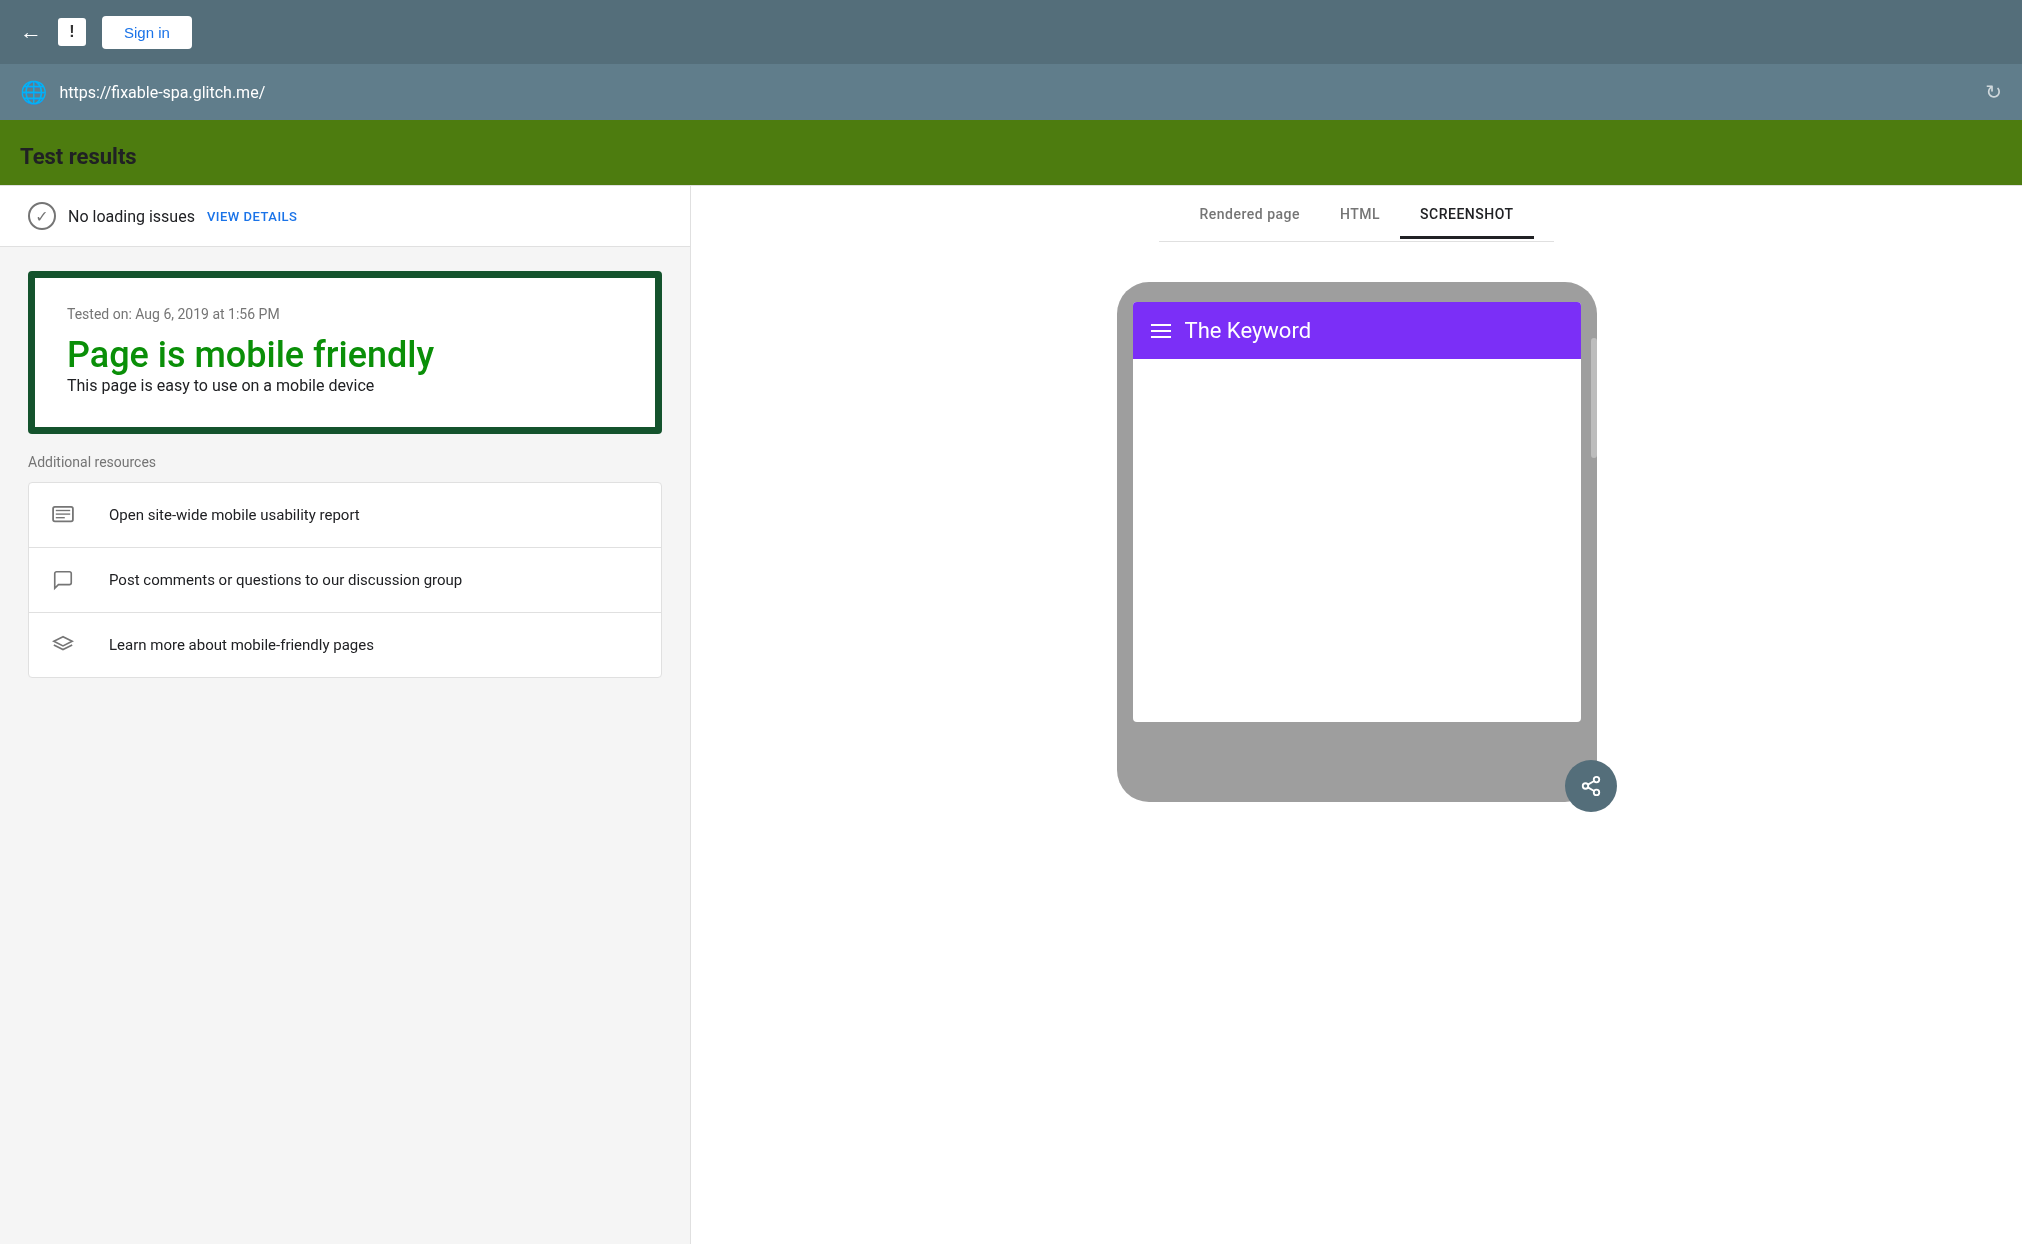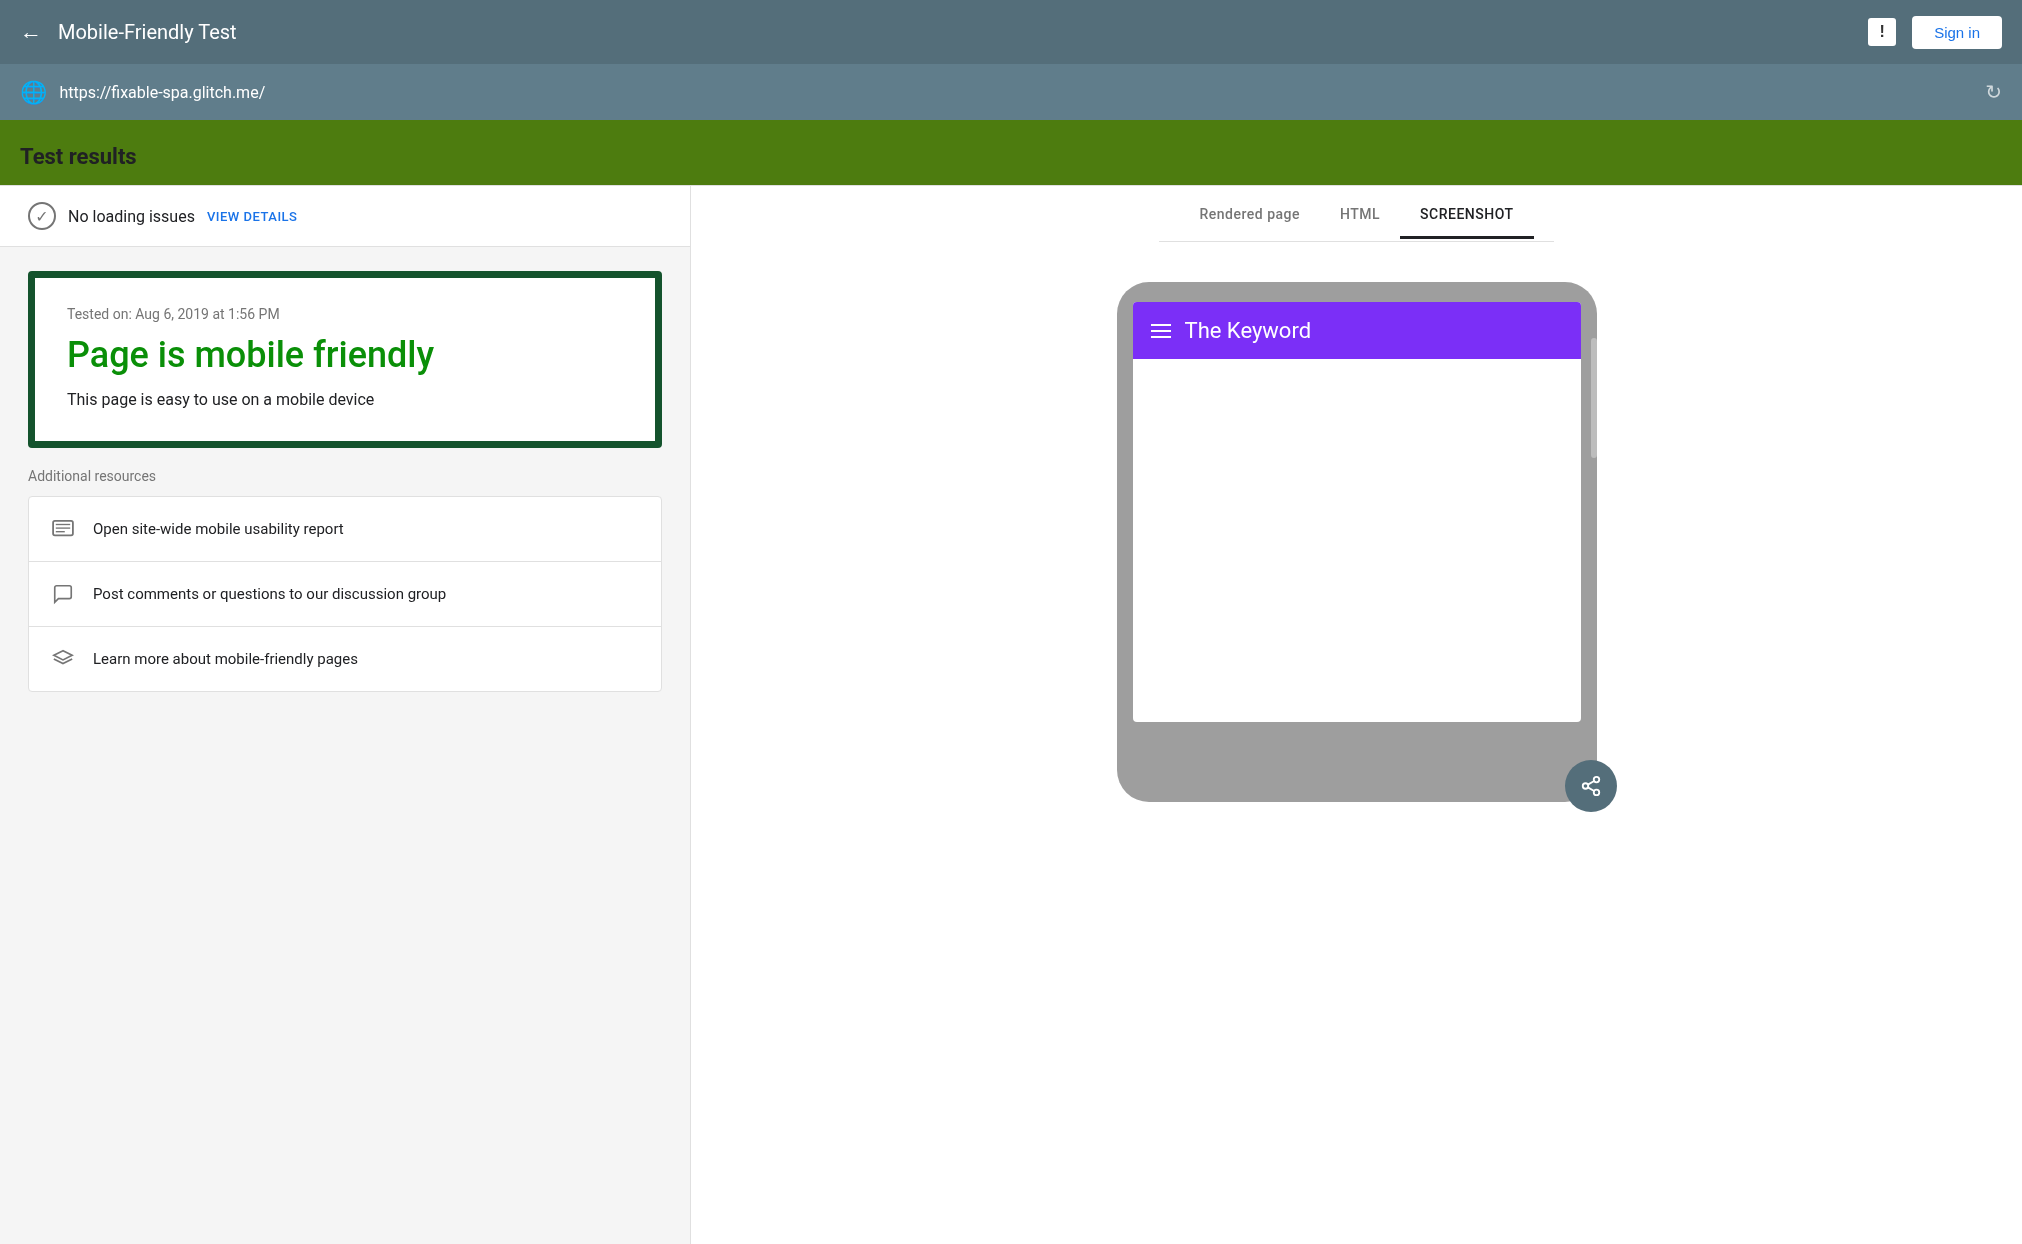--- a/index.html
+++ b/index.html
@@ -161,21 +161,20 @@
     }
     .tested-on {
       color: #757575;
       font-size: 14px;
       margin-bottom: 12px;
     }
     .mobile-friendly-title {
       color: #0a8f08;
       font-size: 36px;
       font-weight: 500;
-      margin-bottom: 14px;
     }
     .mobile-friendly-desc {
       color: #202124;
       font-size: 16px;
     }
 
     
     .additional-resources {
       padding: 0 28px;
     }
@@ -186,21 +185,21 @@
     }
     .resources-card {
       background: white;
       border: 1px solid #e0e0e0;
       border-radius: 4px;
     }
     .resource-item {
       display: flex;
       align-items: center;
       padding: 18px 20px;
-      gap: 16px;
+      gap: 32px;
       cursor: pointer;
     }
     .resource-item:not(:last-child) {
       border-bottom: 1px solid #e0e0e0;
     }
     .resource-icon {
       width: 28px;
       height: 28px;
       color: #757575;
       font-size: 20px;
@@ -335,21 +334,20 @@
       border-radius: 3px;
     }
   </style>
 </head>
 <body>
 
 <header class="top-nav">
   <button class="back-btn">
     <span>←</span>
   </button>
-  <span class="app-title">Mobile-Friendly Test</span>
   <button class="feedback-btn">
     <div class="feedback-icon">!</div>
   </button>
   <button class="sign-in-btn">Sign in</button>
 </header>
 
 <div class="url-bar">
   <span class="globe-icon">🌐</span>
   <span class="url-text">https://fixable-spa.glitch.me/</span>
   <span class="refresh-icon">↻</span>

